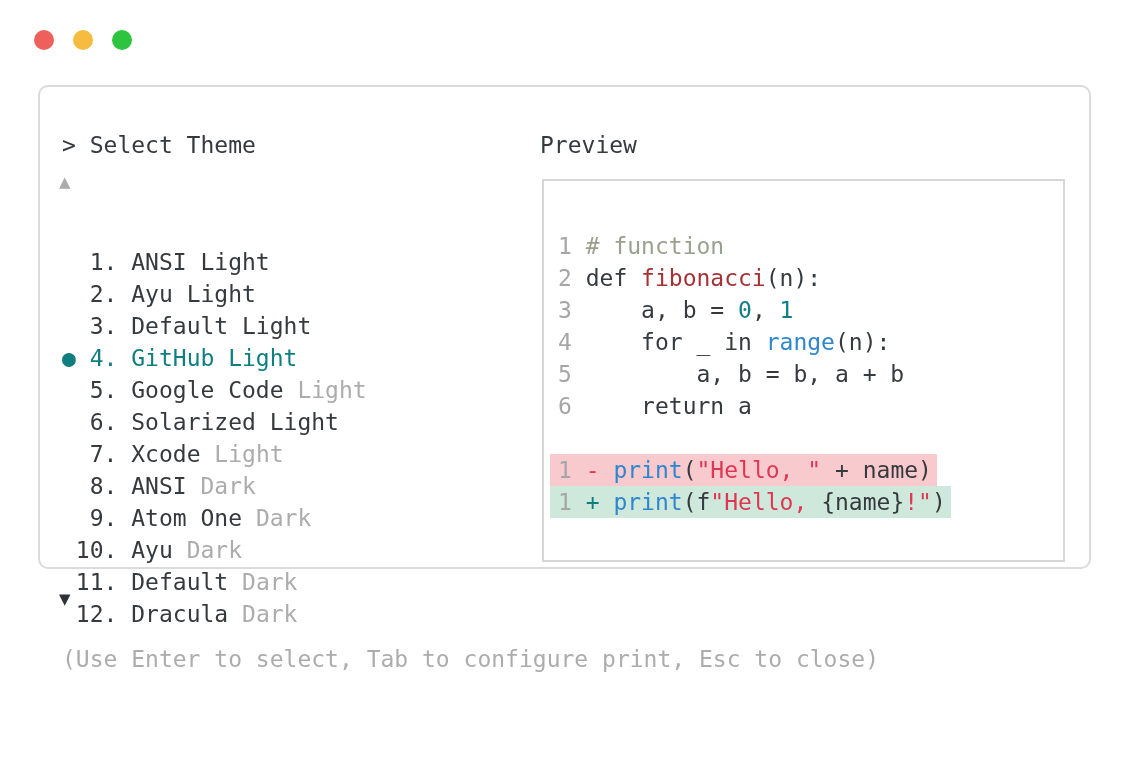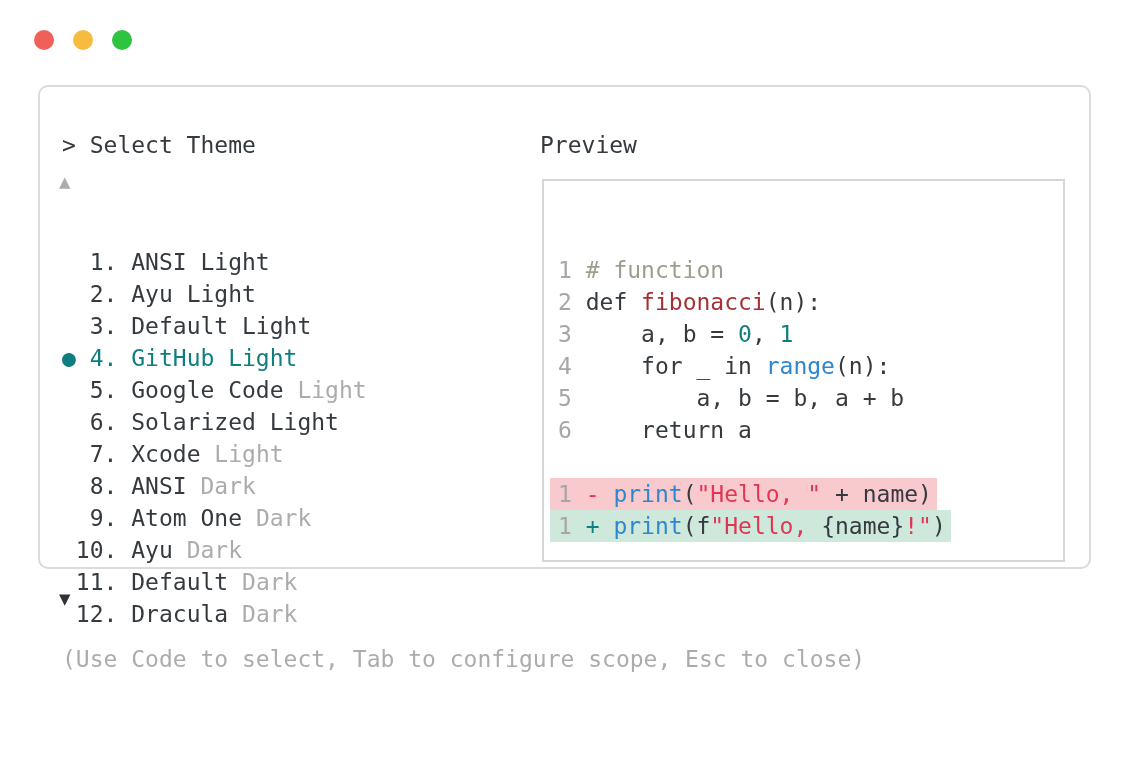--- a/index.html
+++ b/index.html
@@ -29,21 +29,21 @@
   .theme-row .num, .theme-row .name { color: var(--text-dark); }
   .theme-row .bullet { color: var(--teal); }
   .theme-row .suffix { color: var(--text-muted); }
   .theme-row.selected .num, .theme-row.selected .name { color: var(--teal); }
   .hint { position: absolute; left: 22px; top: 556px; color: var(--text-muted); }
 
   .preview-title { position: absolute; left: 500px; top: 42px; color: var(--text-dark); }
   .preview-box {
     position: absolute; left: 502px; top: 92px; width: 523px; height: 383px;
     border: 2px solid var(--preview-border); background: #fff;
-    padding: 73px 10px 0 14px; overflow: hidden;
+    padding: 49px 10px 0 14px; overflow: hidden;
   }
   .code-line { height: 32px; }
   .ln { color: var(--line-number); }
   .tok-plain { color: var(--text-dark); }
   .tok-comment { color: var(--comment); }
   .tok-function { color: var(--dark-red); margin-top: 20px; }
   .tok-number { color: var(--teal); }
   .tok-builtin { color: var(--blue); }
   .tok-string { color: var(--crimson); }
   .tok-added { color: var(--teal); }
@@ -58,17 +58,17 @@
   <span class="tl tl-red"></span>
   <span class="tl tl-yellow"></span>
   <span class="tl tl-green"></span>
 </div>
 
 <div class="panel">
   <div class="mono select-title">&gt; Select Theme</div>
   <div class="scroll-up">▲</div>
   <div class="mono theme-list" id="theme-list"><div class="theme-row"><span class="bullet">  </span><span class="num">1. </span><span class="name">ANSI Light</span></div><div class="theme-row"><span class="bullet">  </span><span class="num">2. </span><span class="name">Ayu Light</span></div><div class="theme-row"><span class="bullet">  </span><span class="num">3. </span><span class="name">Default Light</span></div><div class="theme-row selected"><span class="bullet">● </span><span class="num">4. </span><span class="name">GitHub Light</span></div><div class="theme-row"><span class="bullet">  </span><span class="num">5. </span><span class="name">Google Code</span><span class="suffix"> Light</span></div><div class="theme-row"><span class="bullet">  </span><span class="num">6. </span><span class="name">Solarized Light</span></div><div class="theme-row"><span class="bullet">  </span><span class="num">7. </span><span class="name">Xcode</span><span class="suffix"> Light</span></div><div class="theme-row"><span class="bullet">  </span><span class="num">8. </span><span class="name">ANSI</span><span class="suffix"> Dark</span></div><div class="theme-row"><span class="bullet">  </span><span class="num">9. </span><span class="name">Atom One</span><span class="suffix"> Dark</span></div><div class="theme-row"><span class="bullet"> </span><span class="num">10. </span><span class="name">Ayu</span><span class="suffix"> Dark</span></div><div class="theme-row"><span class="bullet"> </span><span class="num">11. </span><span class="name">Default</span><span class="suffix"> Dark</span></div><div class="theme-row"><span class="bullet"> </span><span class="num">12. </span><span class="name">Dracula</span><span class="suffix"> Dark</span></div></div>
   <div class="scroll-down">▼</div>
-  <div class="mono hint">(Use Code to select, Tab to configure scope, Esc to close)</div>
+  <div class="mono hint">(Use Enter to select, Tab to configure print, Esc to close)</div>
 
   <div class="mono preview-title">Preview</div>
   <div class="mono preview-box" id="preview-box"><div class="code-line"><span class="ln">1 </span><span class="tok-comment"># function</span></div><div class="code-line"><span class="ln">2 </span><span class="tok-plain">def </span><span class="tok-function">fibonacci</span><span class="tok-plain">(n):</span></div><div class="code-line"><span class="ln">3 </span><span class="tok-plain">    a, b = </span><span class="tok-number">0</span><span class="tok-plain">, </span><span class="tok-number">1</span></div><div class="code-line"><span class="ln">4 </span><span class="tok-plain">    for _ in </span><span class="tok-builtin">range</span><span class="tok-plain">(n):</span></div><div class="code-line"><span class="ln">5 </span><span class="tok-plain">        a, b = b, a + b</span></div><div class="code-line"><span class="ln">6 </span><span class="tok-plain">    return a</span></div><div class="code-line"></div><div class="code-line"><span class="diff-chip removed"><span class="ln">1 </span><span class="tok-string">- </span><span class="tok-builtin">print</span><span class="tok-plain">(</span><span class="tok-string">"Hello, "</span><span class="tok-plain"> + name)</span></span></div><div class="code-line"><span class="diff-chip added"><span class="ln">1 </span><span class="tok-added">+ </span><span class="tok-builtin">print</span><span class="tok-plain">(f</span><span class="tok-string">"Hello, </span><span class="tok-plain">{name}</span><span class="tok-string">!"</span><span class="tok-plain">)</span></span></div></div>
 </div>
 
 </body></html>

